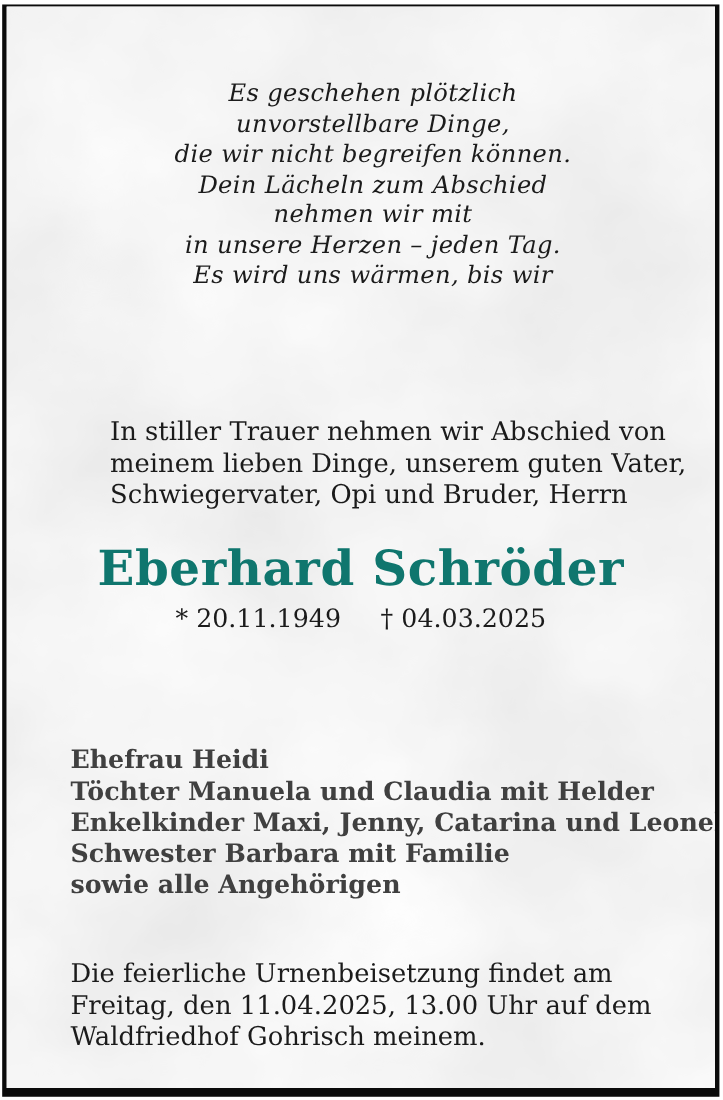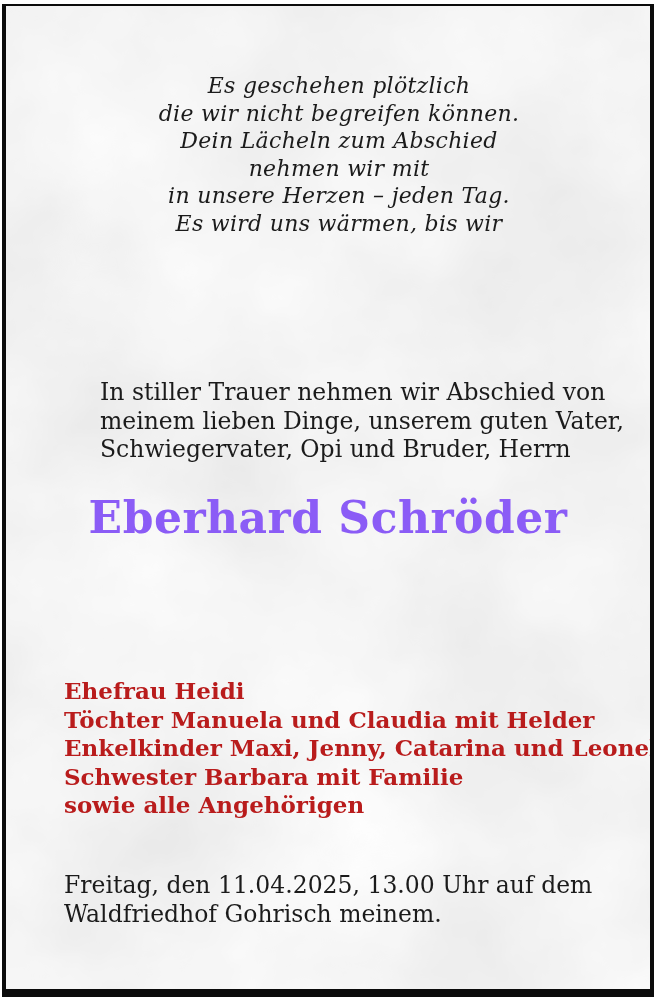--- a/index.html
+++ b/index.html
@@ -62,21 +62,21 @@
   }
   .name {
     position: absolute;
     top: 486px;
     left: 0;
     right: 0;
     margin: 0;
     text-align: center;
     font-size: 44px;
     font-weight: bold;
-    color: #8b5cf6;
+    color: #0f766e;
     letter-spacing: 0.5px;
   }
   .dates {
     position: absolute;
     top: 544px;
     left: 0;
     right: 0;
     text-align: center;
     font-size: 23px;
   }
@@ -96,21 +96,21 @@
     line-height: 27.5px;
   }
   .mourners {
     position: absolute;
     top: 671px;
     left: 58px;
     right: 10px;
     font-size: 23px;
     line-height: 28.6px;
     font-weight: bold;
-    color: #b91c1c;
+    color: #404040;
   }
   .funeral {
     position: absolute;
     top: 865px;
     left: 58px;
     right: 20px;
     font-size: 23.5px;
     line-height: 28.5px;
   }
   .line { white-space: nowrap; }
@@ -134,45 +134,50 @@
         </feComponentTransfer>
       </filter>
       <rect x="0" y="0" width="645" height="985" fill="#eaeaea"></rect>
       <rect x="0" y="0" width="645" height="985" filter="url(#cloudf)"></rect>
     </svg>
 
     <div class="content">
 
       <div class="poem">
           <div class="line">Es geschehen plötzlich</div>
+          <div class="line">unvorstellbare Dinge,</div>
           <div class="line">die wir nicht begreifen können.</div>
           <div class="line">Dein Lächeln zum Abschied</div>
           <div class="line">nehmen wir mit</div>
           <div class="line">in unsere Herzen – jeden Tag.</div>
           <div class="line">Es wird uns wärmen, bis wir</div>
         </div>
 
       <div class="intro">
           <div class="line">In stiller Trauer nehmen wir Abschied von</div>
           <div class="line">meinem lieben Dinge, unserem guten Vater,</div>
           <div class="line">Schwiegervater, Opi und Bruder, Herrn</div>
         </div>
 
       <h1 class="name">Eberhard Schröder</h1>
 
+      <div class="dates">
+        <span class="date-part"><span>*</span>&nbsp;<span>20.11.1949</span></span><span class="date-gap"></span><span class="date-part"><span>†</span>&nbsp;<span>04.03.2025</span></span>
+      </div>
 
 
       <div class="mourners">
           <div class="line">Ehefrau Heidi</div>
           <div class="line">Töchter Manuela und Claudia mit Helder</div>
           <div class="line">Enkelkinder Maxi, Jenny, Catarina und Leonel</div>
           <div class="line">Schwester Barbara mit Familie</div>
           <div class="line">sowie alle Angehörigen</div>
         </div>
 
       <div class="funeral">
+          <div class="line">Die feierliche Urnenbeisetzung findet am</div>
           <div class="line">Freitag, den 11.04.2025, 13.00 Uhr auf dem</div>
           <div class="line">Waldfriedhof Gohrisch meinem.</div>
         </div>
 
     </div>
   </div>
 </div>
 
 </body></html>

